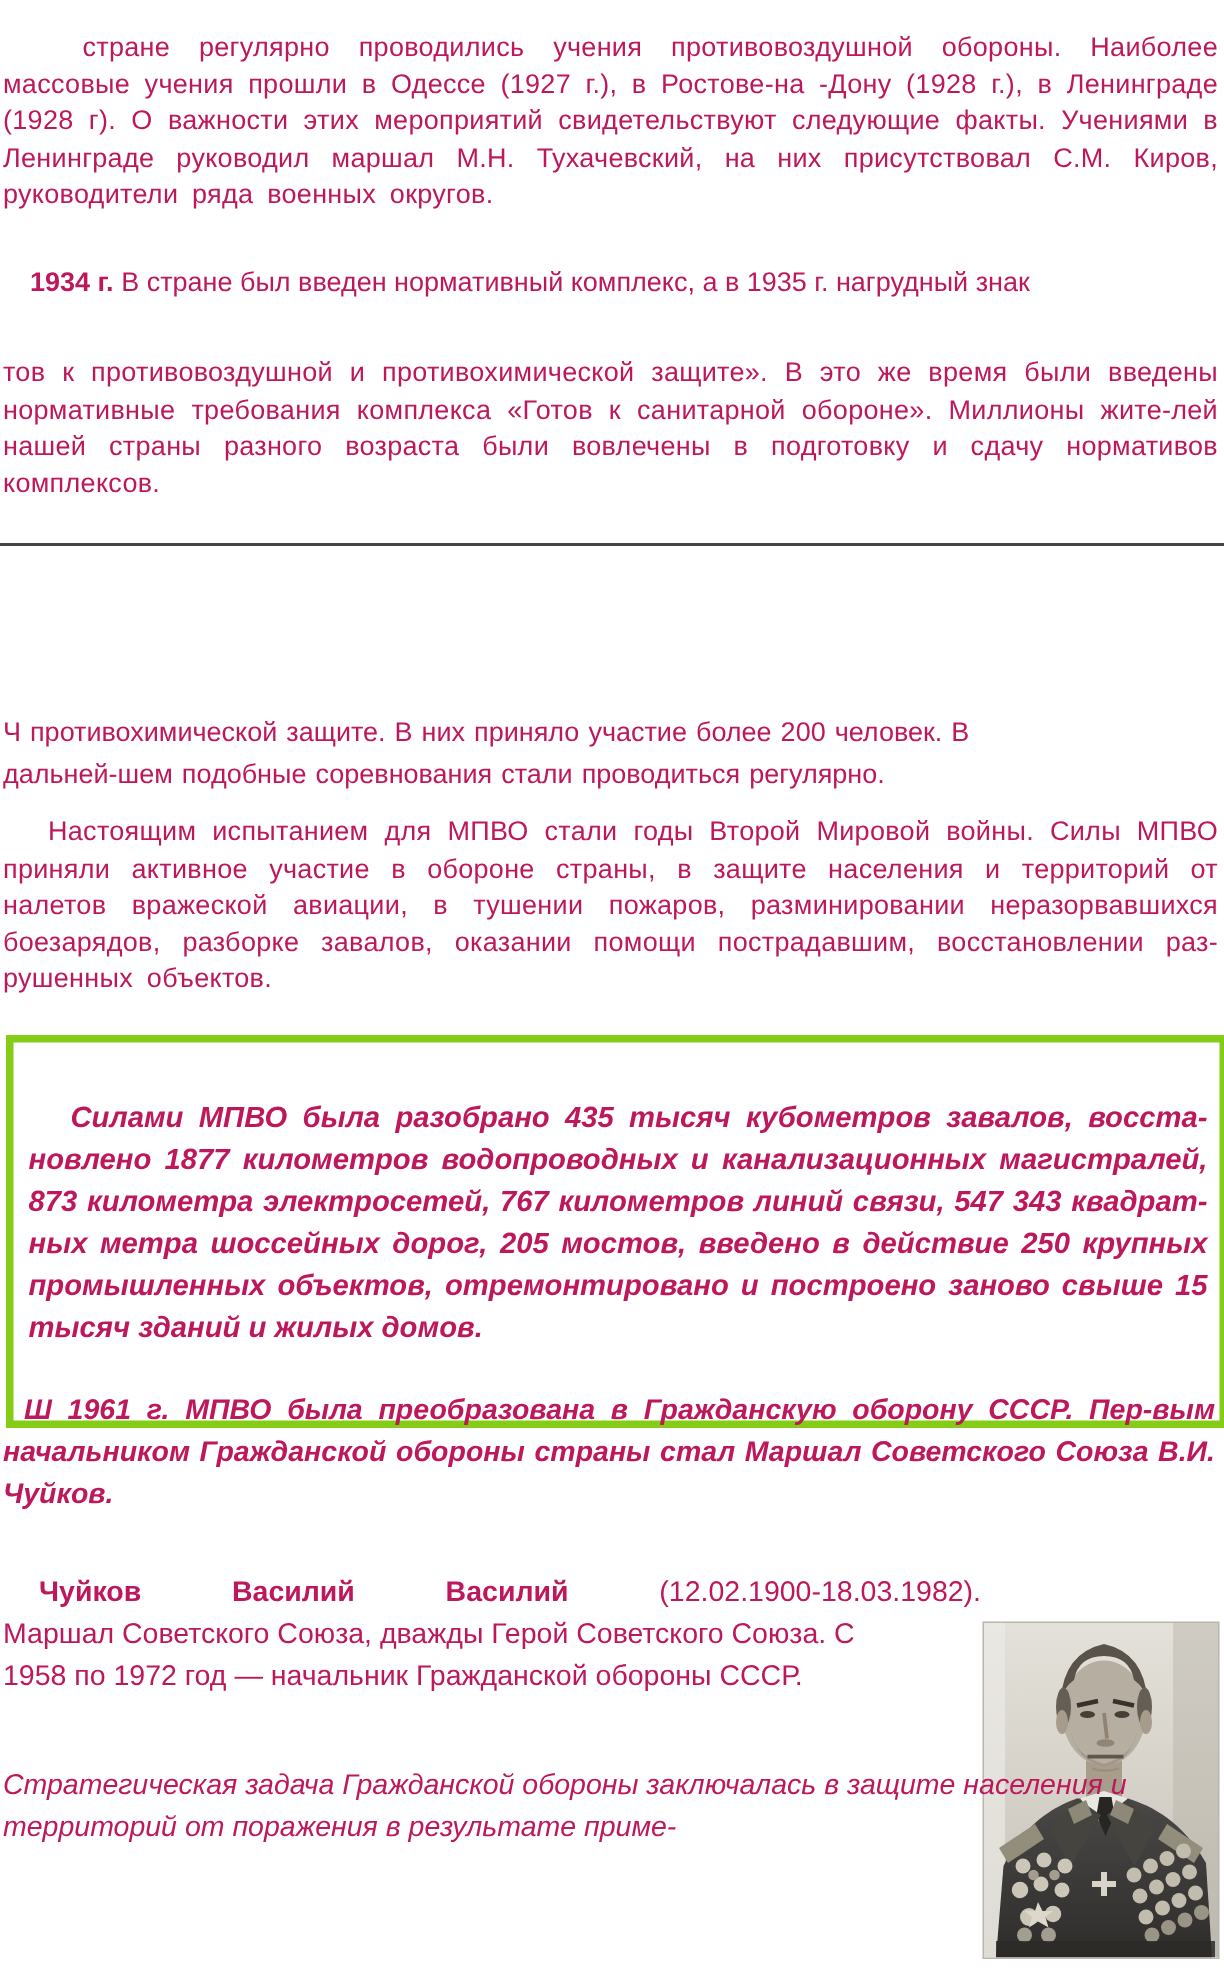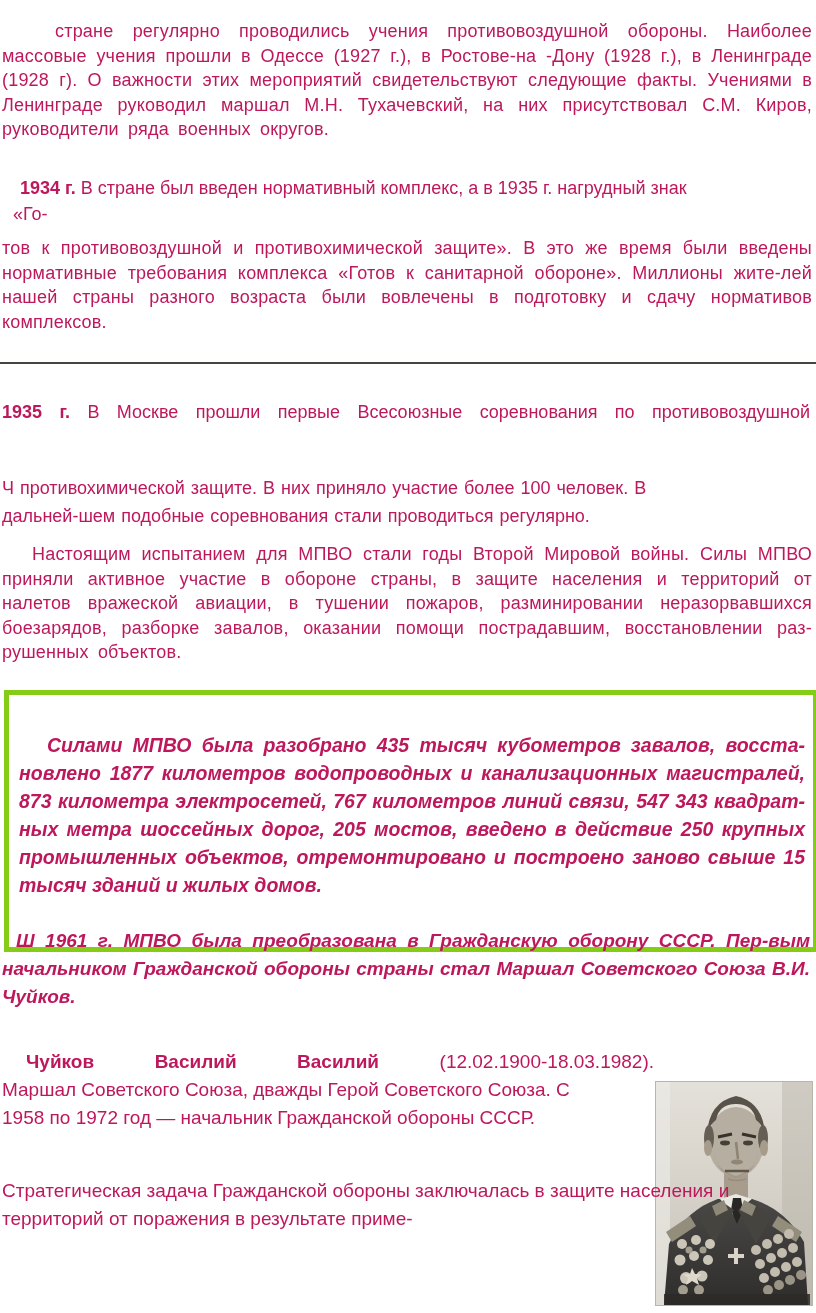--- a/index.html
+++ b/index.html
@@ -43,46 +43,44 @@
   #stats-box .bold-italic{text-indent:28px;}
   #p-1961{top:908px;left:2px;width:808px;text-indent:14px;
           font-size:19px;z-index:2;font-style:italic;}
   #p-chuikov{top:1048px;left:2px;font-size:19px;line-height:28px;z-index:2;}
   #p-chuikov .nameline{
     width:628px;padding-left:24px;
     text-align:justify;text-align-last:justify;
   }
   #p-chuikov .bio{width:596px;text-align:left;}
   #p-strategic{top:1158px;left:2px;width:770px;
-               font-size:19px;line-height:28px;z-index:2;}
+               font-size:19px;line-height:28px;z-index:2;font-style:italic;}
   #photo{
     top:1082px;left:656px;width:156px;height:223px;
     z-index:0;outline:1px solid #b9b5ab;
   }
   #photo svg{display:block;width:156px;height:223px;}
 </style>
 </head>
 <body>
 
 <div id="page">
 
   <p id="p-intro" class="abs body-text">стране регулярно проводились учения противовоздушной обороны. Наиболее массовые учения прошли в Одессе (1927 г.), в Ростове-на -Дону (1928 г.), в Ленинграде (1928 г). О важности этих мероприятий свидетельствуют следующие факты. Учениями в Ленинграде руководил маршал М.Н. Тухачевский, на них присутствовал С.М. Киров, руководители ряда военных округов.</p>
 
   <div id="p-1934" class="abs">
     <div class="line1"><span class="lead">1934 г.</span> <span>В стране был введен нормативный комплекс, а в 1935 г. нагрудный знак</span></div>
-    <div class="carry">«Го-</div>
   </div>
 
   <p id="p-badge" class="abs body-text">тов к противовоздушной и противохимической защите». В это же время были введены нормативные требования комплекса «Готов к санитарной обороне». Миллионы жите-лей нашей страны разного возраста были вовлечены в подготовку и сдачу нормативов комплексов.</p>
 
   <div id="divider" class="abs"></div>
 
-  <div id="p-1935" class="abs"><span class="lead">1935 г.</span> <span>В Москве прошли первые Всесоюзные соревнования по противовоздушной</span></div>
 
-  <p id="p-compet" class="abs">Ч противохимической защите. В них приняло участие более 100 человек. В дальней-шем подобные соревнования стали проводиться регулярно.</p>
+  <p id="p-compet" class="abs">Ч противохимической защите. В них приняло участие более 200 человек. В дальней-шем подобные соревнования стали проводиться регулярно.</p>
 
   <p id="p-wartime" class="abs body-text">Настоящим испытанием для МПВО стали годы Второй Мировой войны. Силы МПВО приняли активное участие в обороне страны, в защите населения и территорий от налетов вражеской авиации, в тушении пожаров, разминировании неразорвавшихся боезарядов, разборке завалов, оказании помощи пострадавшим, восстановлении раз-рушенных объектов.</p>
 
   <div id="stats-box" class="abs">
     <p class="bold-italic" style="margin:0">Силами МПВО была разобрано 435 тысяч кубометров завалов, восста-новлено 1877 километров водопроводных и канализационных магистралей, 873 километра электросетей, 767 километров линий связи, 547 343 квадрат-ных метра шоссейных дорог, 205 мостов, введено в действие 250 крупных промышленных объектов, отремонтировано и построено заново свыше 15 тысяч зданий и жилых домов.</p>
   </div>
 
   <p id="p-1961" class="abs bold-italic">Ш 1961 г. МПВО была преобразована в Гражданскую оборону СССР. Пер-вым начальником Гражданской обороны страны стал Маршал Советского Союза В.И. Чуйков.</p>
 
   <div id="p-chuikov" class="abs">

